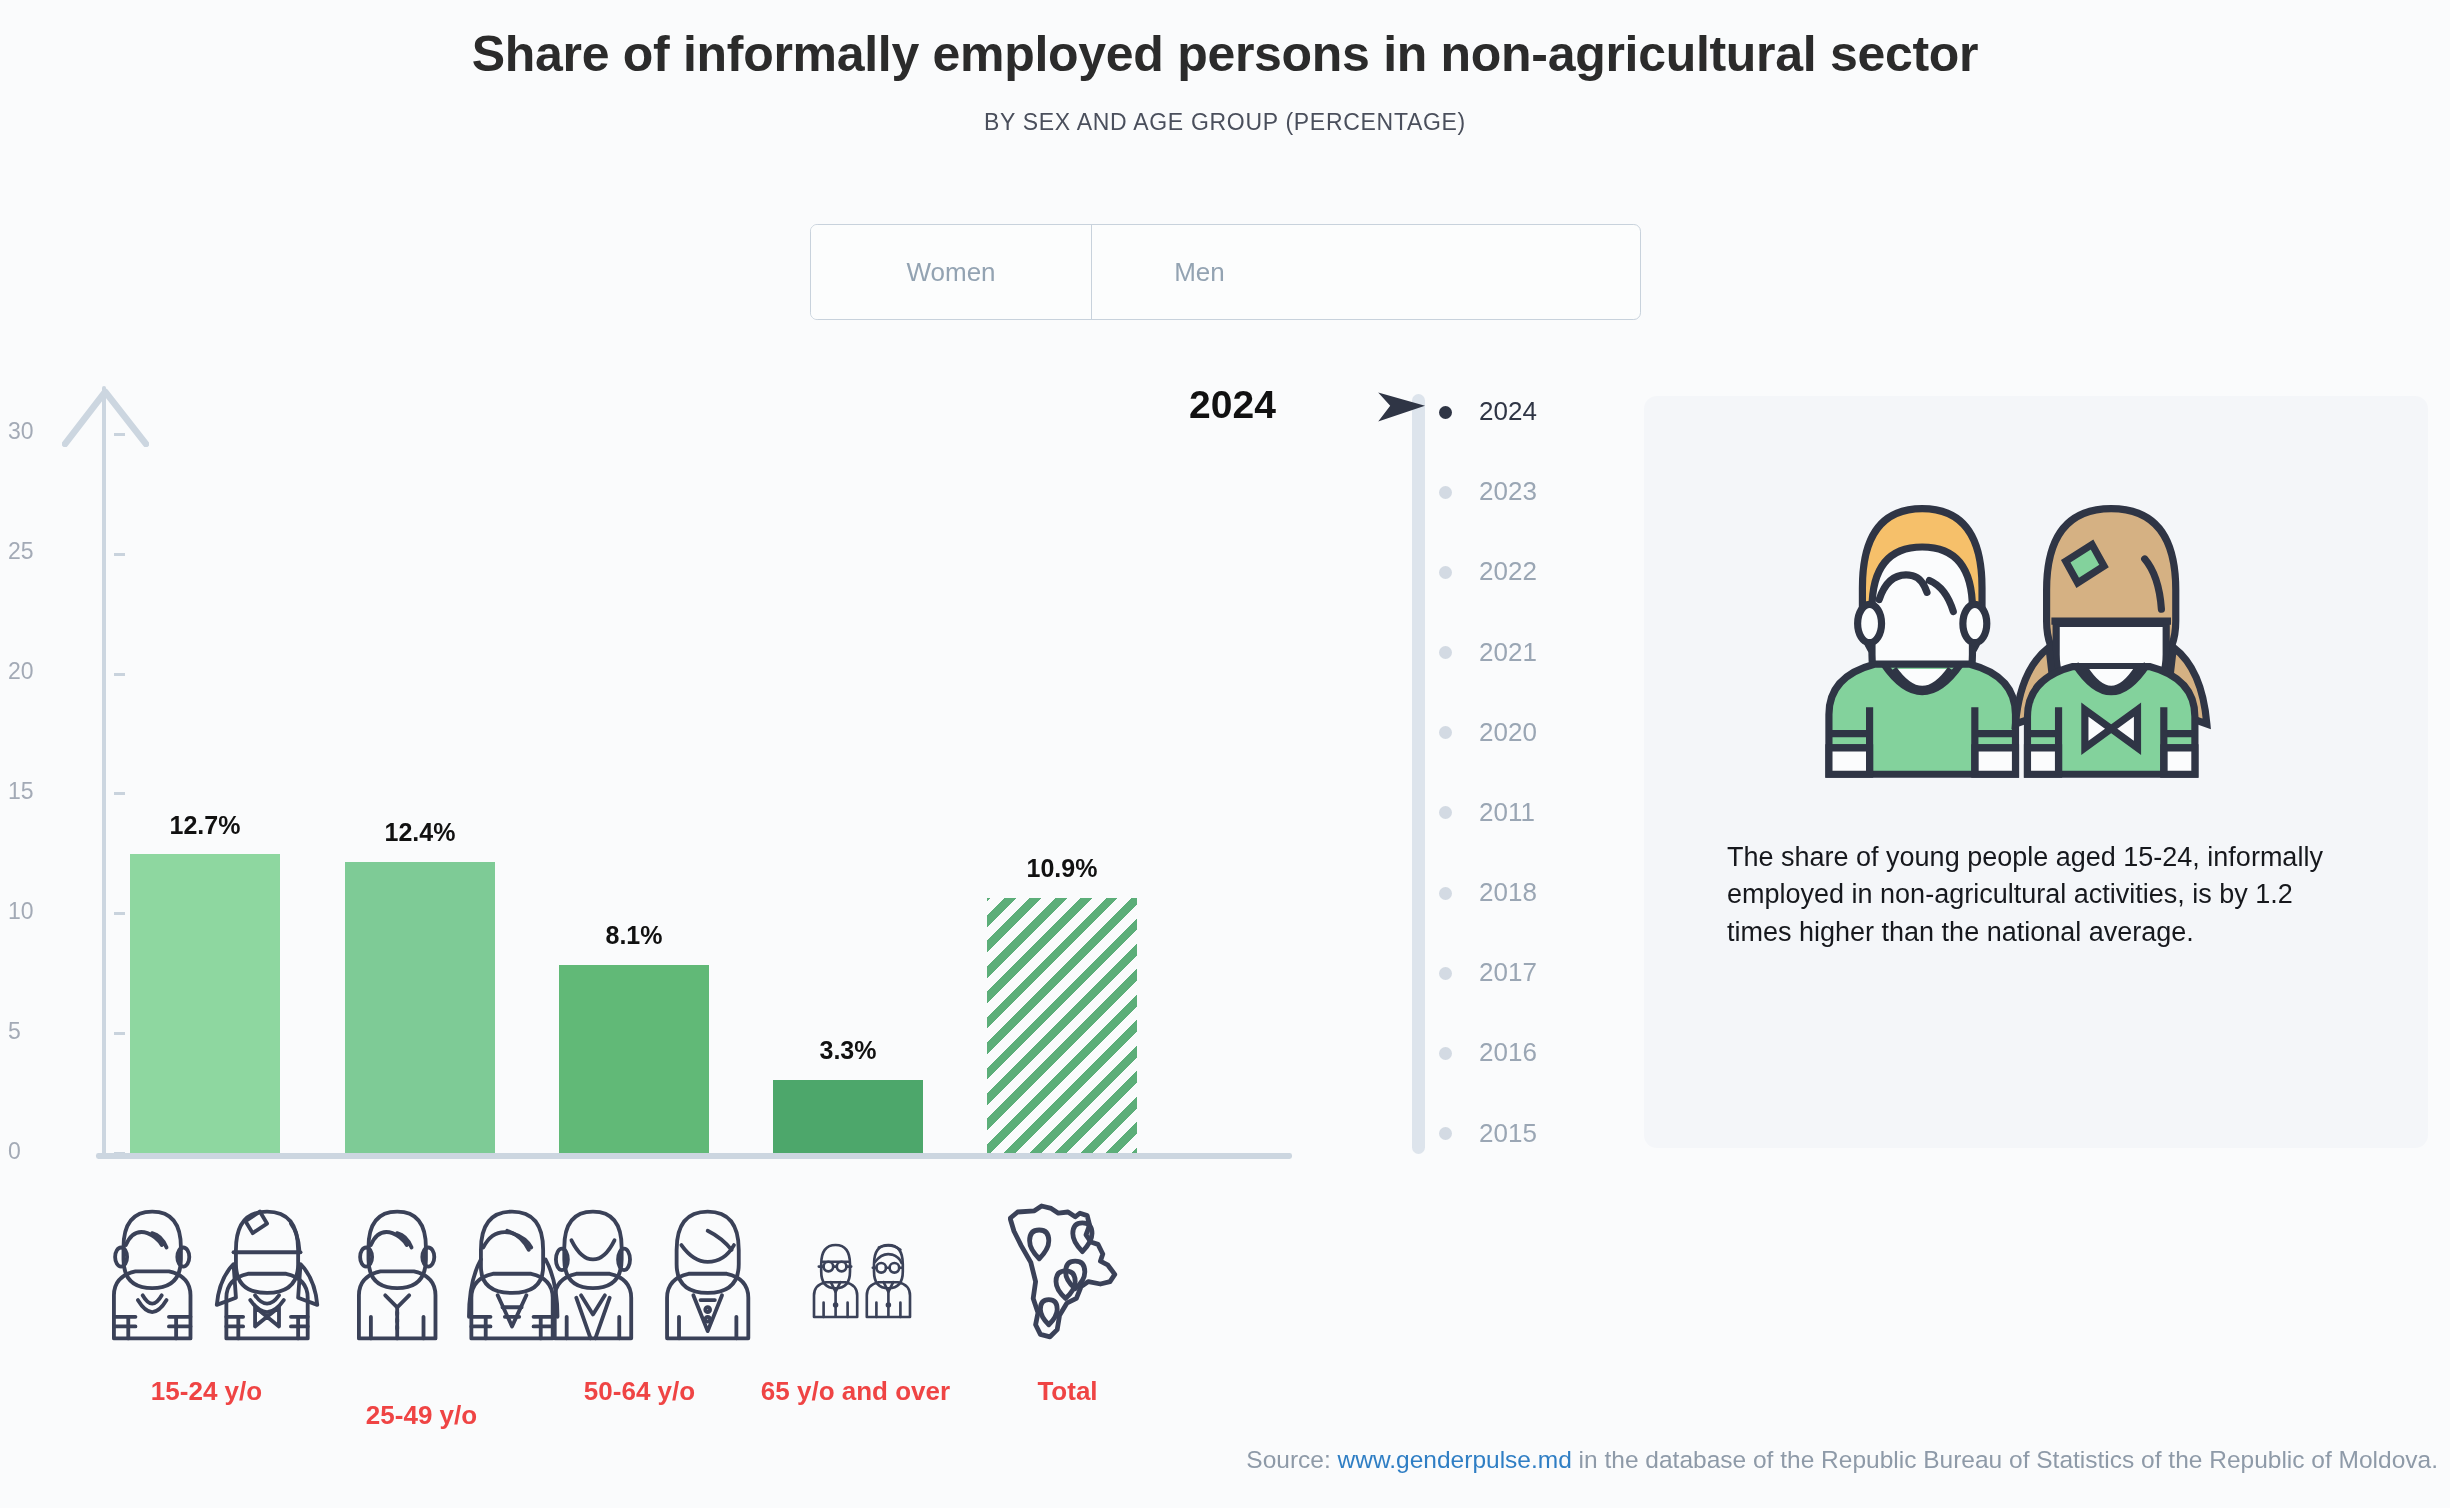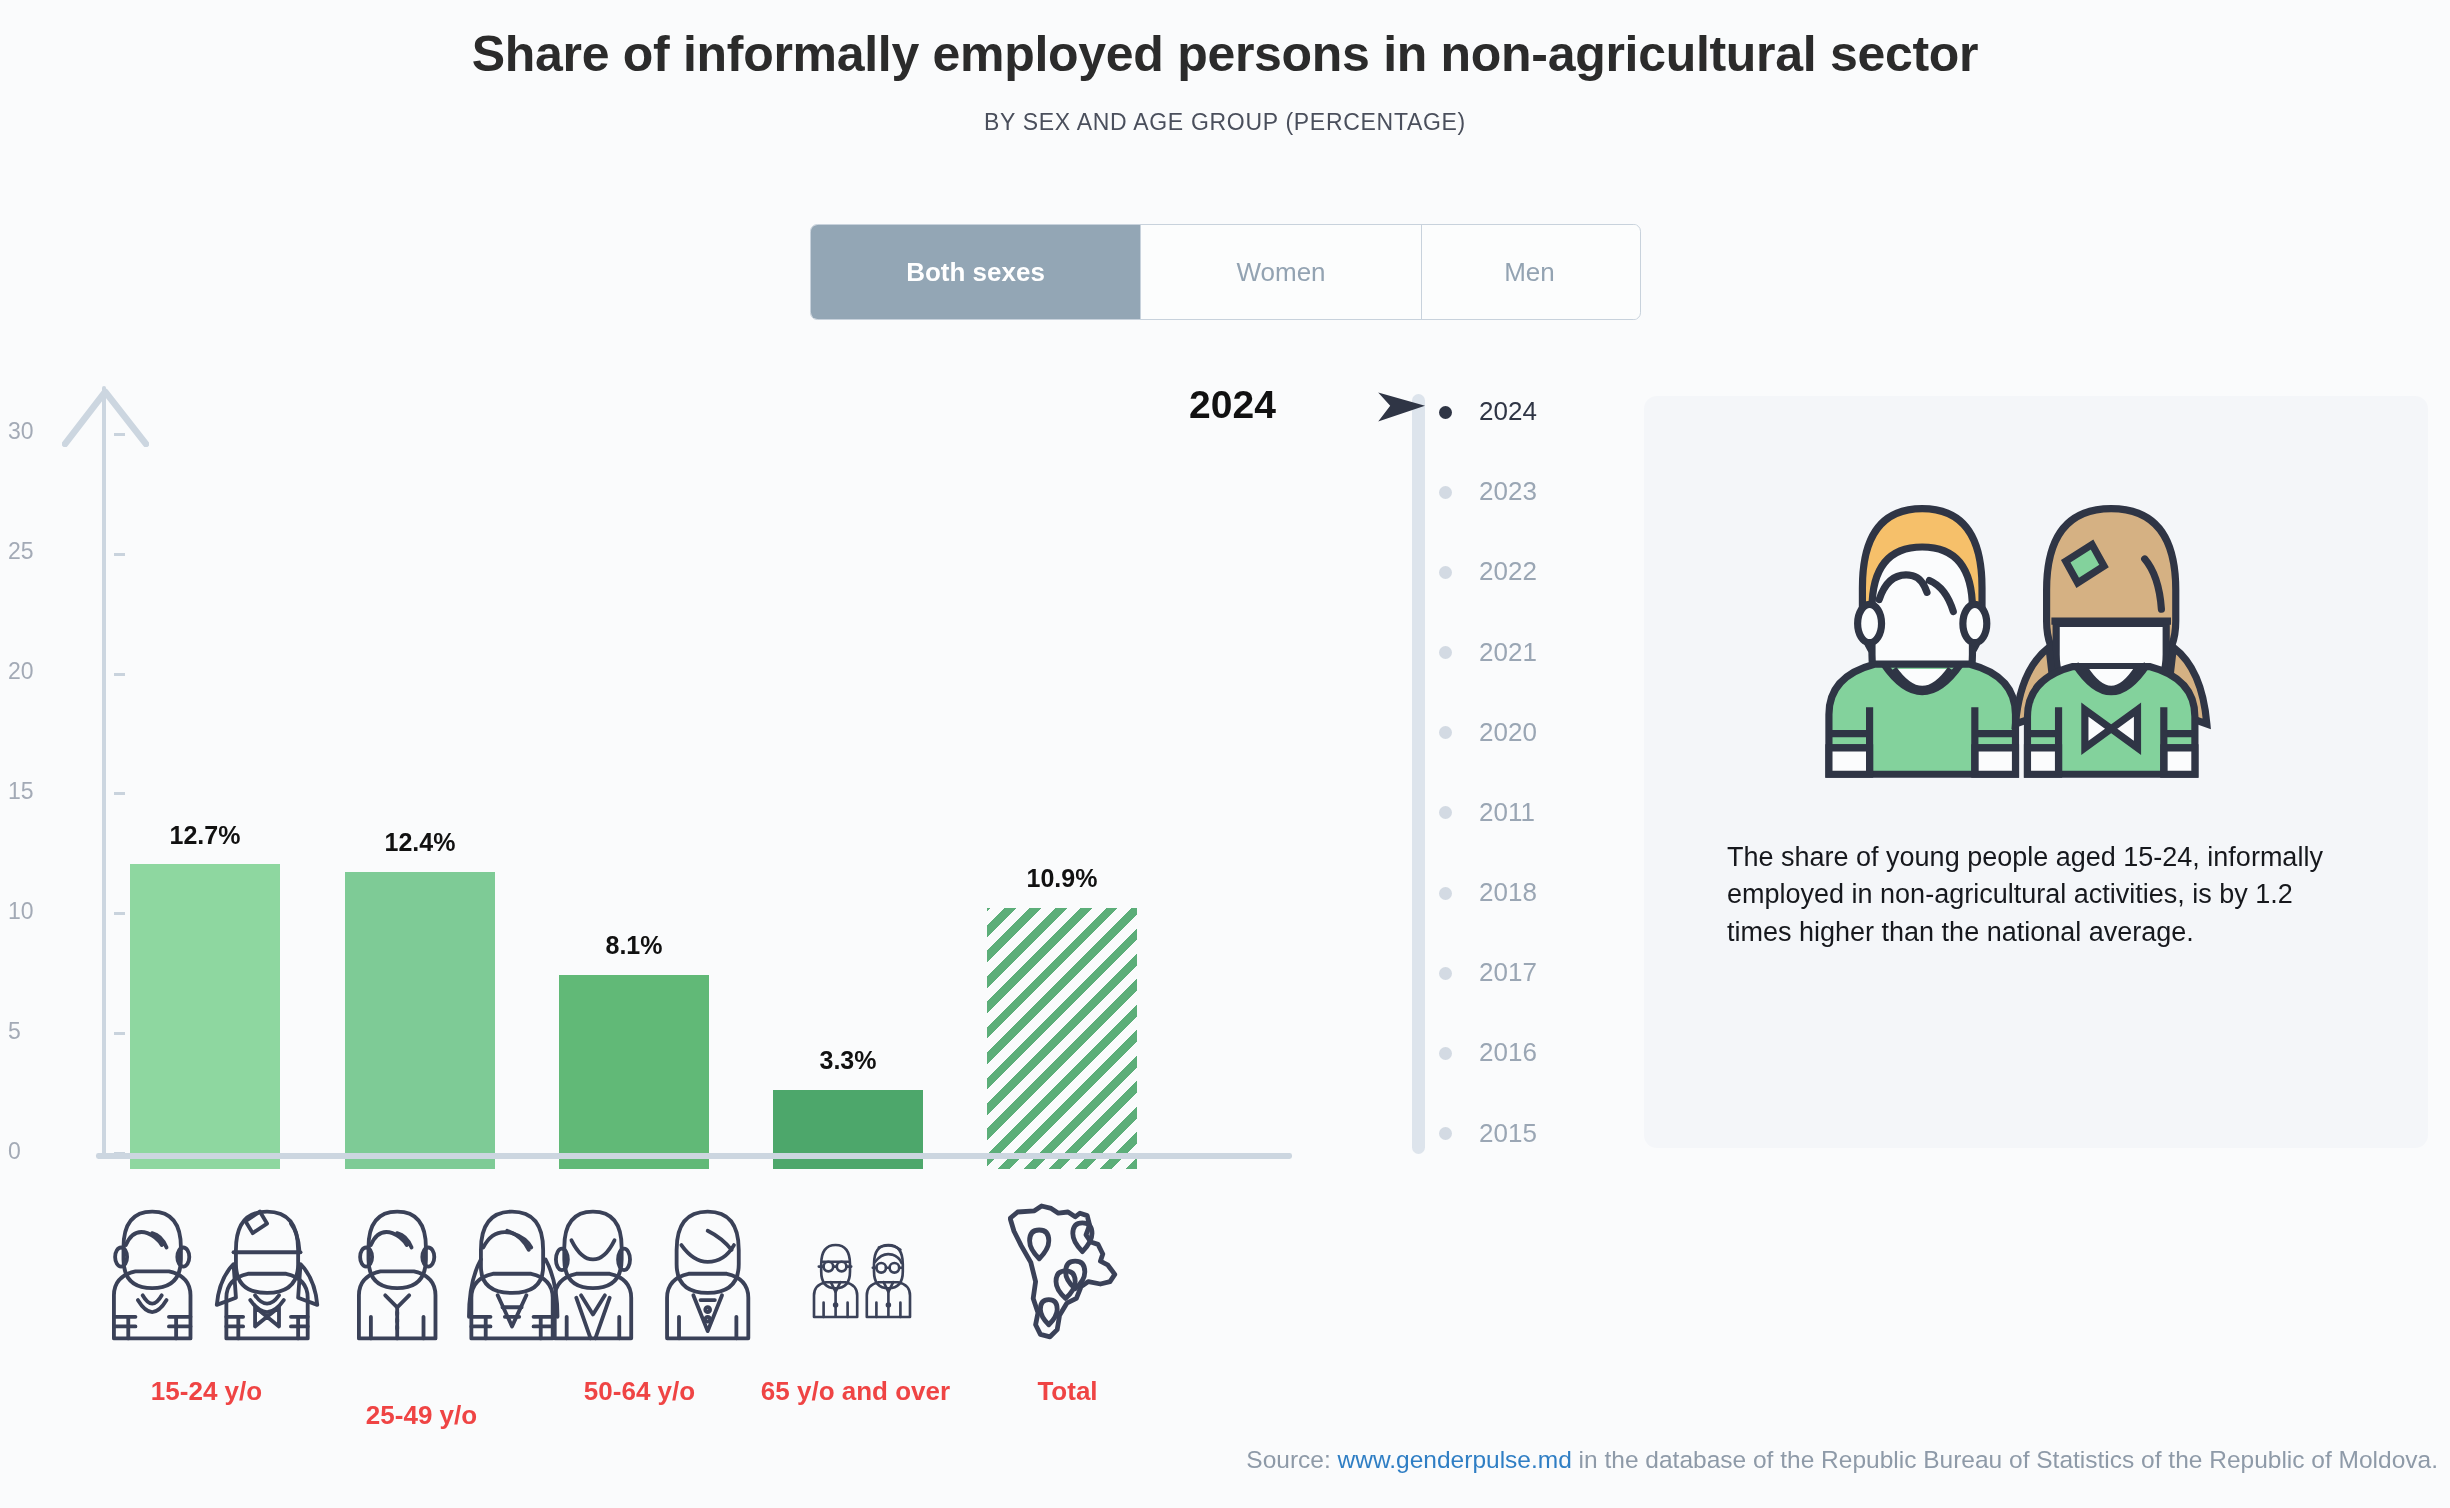--- a/index.html
+++ b/index.html
@@ -52,21 +52,21 @@
     position:absolute;left:8px;width:99px;text-align:left;
     font-size:23px;color:#a3aab6;
   }
   .ytick-dash{
     position:absolute;width:10.8px;height:3px;background:#c9d3dd;left:114px;
   }
   #x-axis-line{
     position:absolute;left:96px;top:782px;width:1196px;height:6px;background:#ccd6e0;border-radius:2.4px;
   }
   .bar{position:absolute;bottom:0;}
-  .bar-wrap{position:absolute;left:0;top:15px;width:100%;height:784px;}
+  .bar-wrap{position:absolute;left:0;top:5px;width:100%;height:784px;}
   .bar-label{
     position:absolute;text-align:center;font-size:25px;font-weight:bold;color:#111;
     white-space:nowrap;
   }
   
   #year-headline{
     position:absolute;left:1077px;top:383px;width:311px;text-align:center;
     font-size:39px;font-weight:bold;color:#111;
   }
   
@@ -114,21 +114,20 @@
 </style>
 </head>
 <body>
 
 <div id="header">
   <div id="chart-title">Share of informally employed persons in non-agricultural sector</div>
   <div id="chart-subtitle">BY SEX AND AGE GROUP (PERCENTAGE)</div>
 </div>
 
 <div id="tabs">
-  <div class="tab active" id="tab-0">Both sexes</div>
   <div class="tab" id="tab-1">Women</div>
   <div class="tab" id="tab-2">Men</div>
 </div>
 
 <div id="year-headline">2024</div>
 
 <div id="chart-area">
   <div id="y-axis-line"></div>
   <svg id="y-arrow" viewBox="0 0 145 100">
     <polyline points="5,95 72,8 140,95" fill="none" stroke="#ccd6e0" stroke-width="11" stroke-linecap="round" stroke-linejoin="round"></polyline>

